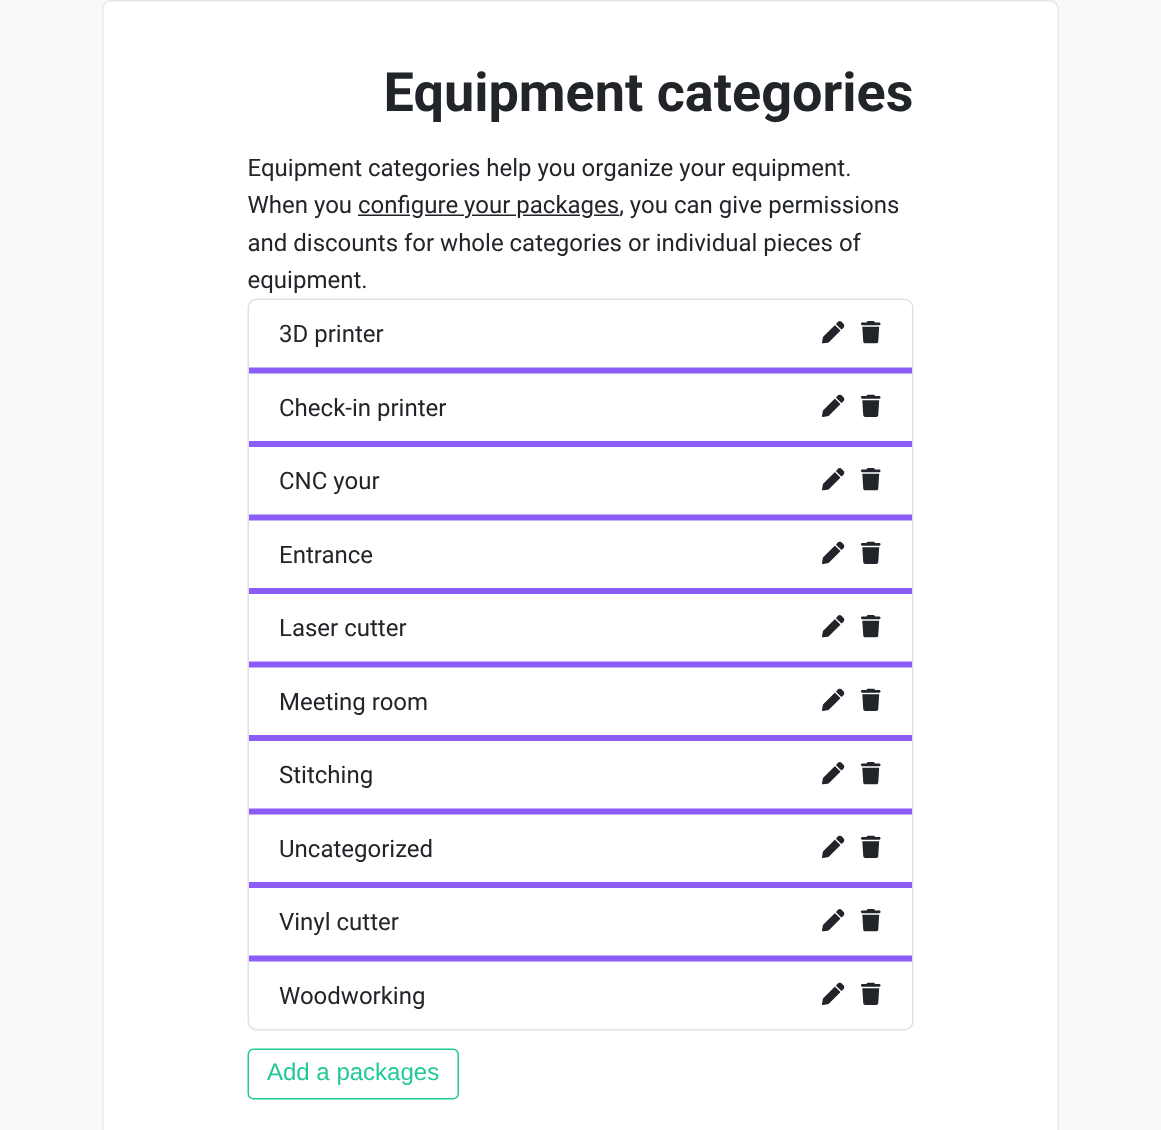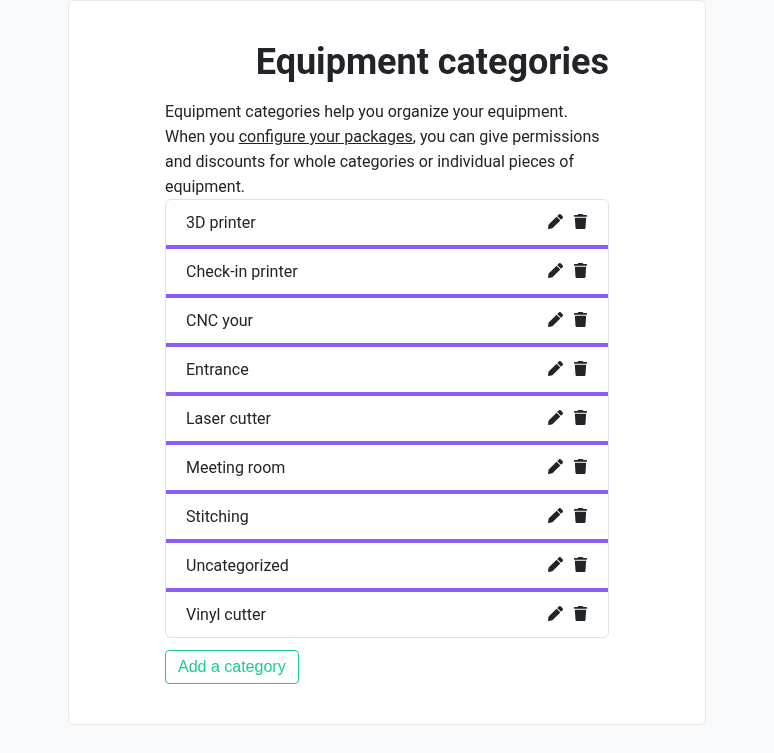--- a/index.html
+++ b/index.html
@@ -271,17 +271,36 @@
         <button class="icon-btn">
           <span>
             <svg viewBox="0 0 448 512" fill="currentColor">
                 <path d="M135.2 17.7C140.6 6.8 151.7 0 163.8 0h120.4c12.1 0 23.2 6.8 28.6 17.7L320 32h96c17.7 0 32 14.3 32 32s-14.3 32-32 32H32C14.3 96 0 81.7 0 64s14.3-32 32-32h96l7.2-14.3zM32 128h384l-21.2 339c-1.6 25.3-22.6 45-47.9 45H101.1c-25.3 0-46.3-19.7-47.9-45L32 128z"></path>
               </svg>
           </span>
         </button>
       </span>
     </div>
 
+    <div class="list-row">
+      <span class="row-label">Woodworking</span>
+      <span class="row-actions">
+        <button class="icon-btn">
+          <span>
+            <svg viewBox="0 0 512 512" fill="currentColor">
+                <path d="M497.9 142.1l-46.1 46.1c-4.7 4.7-12.3 4.7-17 0l-111-111c-4.7-4.7-4.7-12.3 0-17l46.1-46.1c18.7-18.7 49.1-18.7 67.9 0l60.1 60.1c18.8 18.7 18.8 49.1 0 67.9zM284.2 99.8L21.6 362.4.4 483.9c-2.9 16.4 11.4 30.6 27.8 27.8l121.5-21.3 262.6-262.6c4.7-4.7 4.7-12.3 0-17l-111-111c-4.8-4.7-12.4-4.7-17.1 0z"></path>
+              </svg>
+          </span>
+        </button>
+        <button class="icon-btn">
+          <span>
+            <svg viewBox="0 0 448 512" fill="currentColor">
+                <path d="M135.2 17.7C140.6 6.8 151.7 0 163.8 0h120.4c12.1 0 23.2 6.8 28.6 17.7L320 32h96c17.7 0 32 14.3 32 32s-14.3 32-32 32H32C14.3 96 0 81.7 0 64s14.3-32 32-32h96l7.2-14.3zM32 128h384l-21.2 339c-1.6 25.3-22.6 45-47.9 45H101.1c-25.3 0-46.3-19.7-47.9-45L32 128z"></path>
+              </svg>
+          </span>
+        </button>
+      </span>
+    </div>
 
   </div>
 
-  <button class="add-button">Add a category</button>
+  <button class="add-button">Add a packages</button>
 </div>
 
 </body></html>

